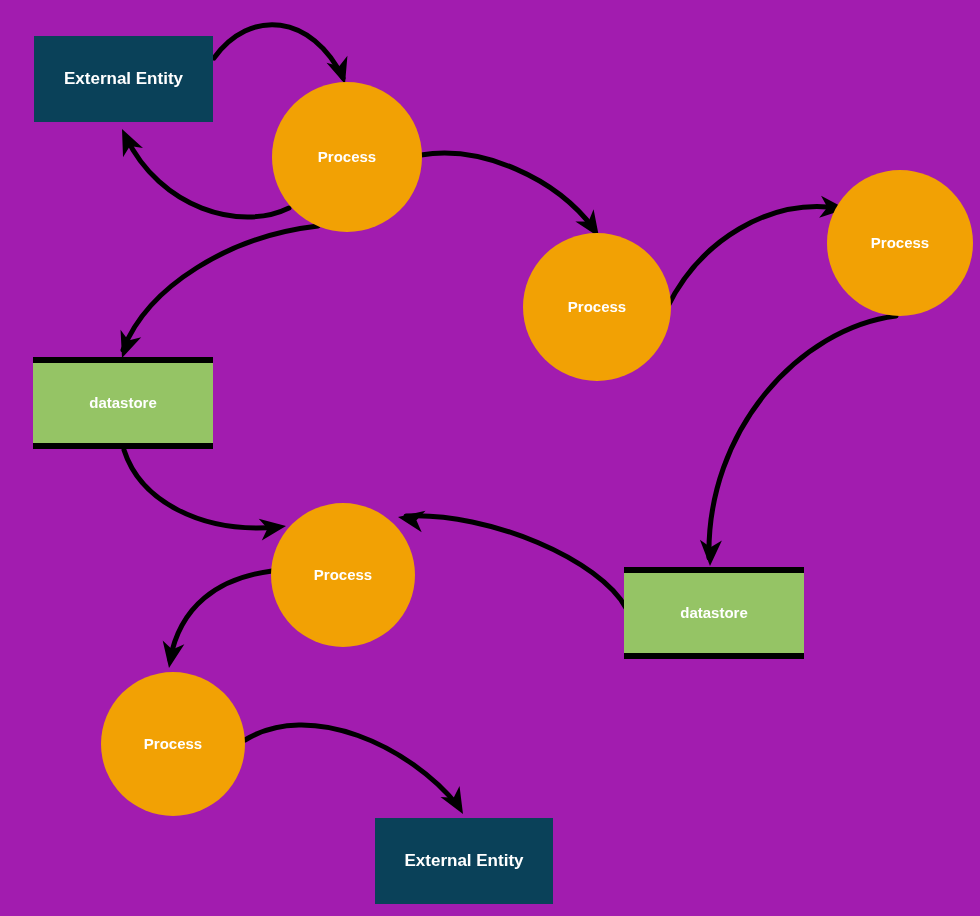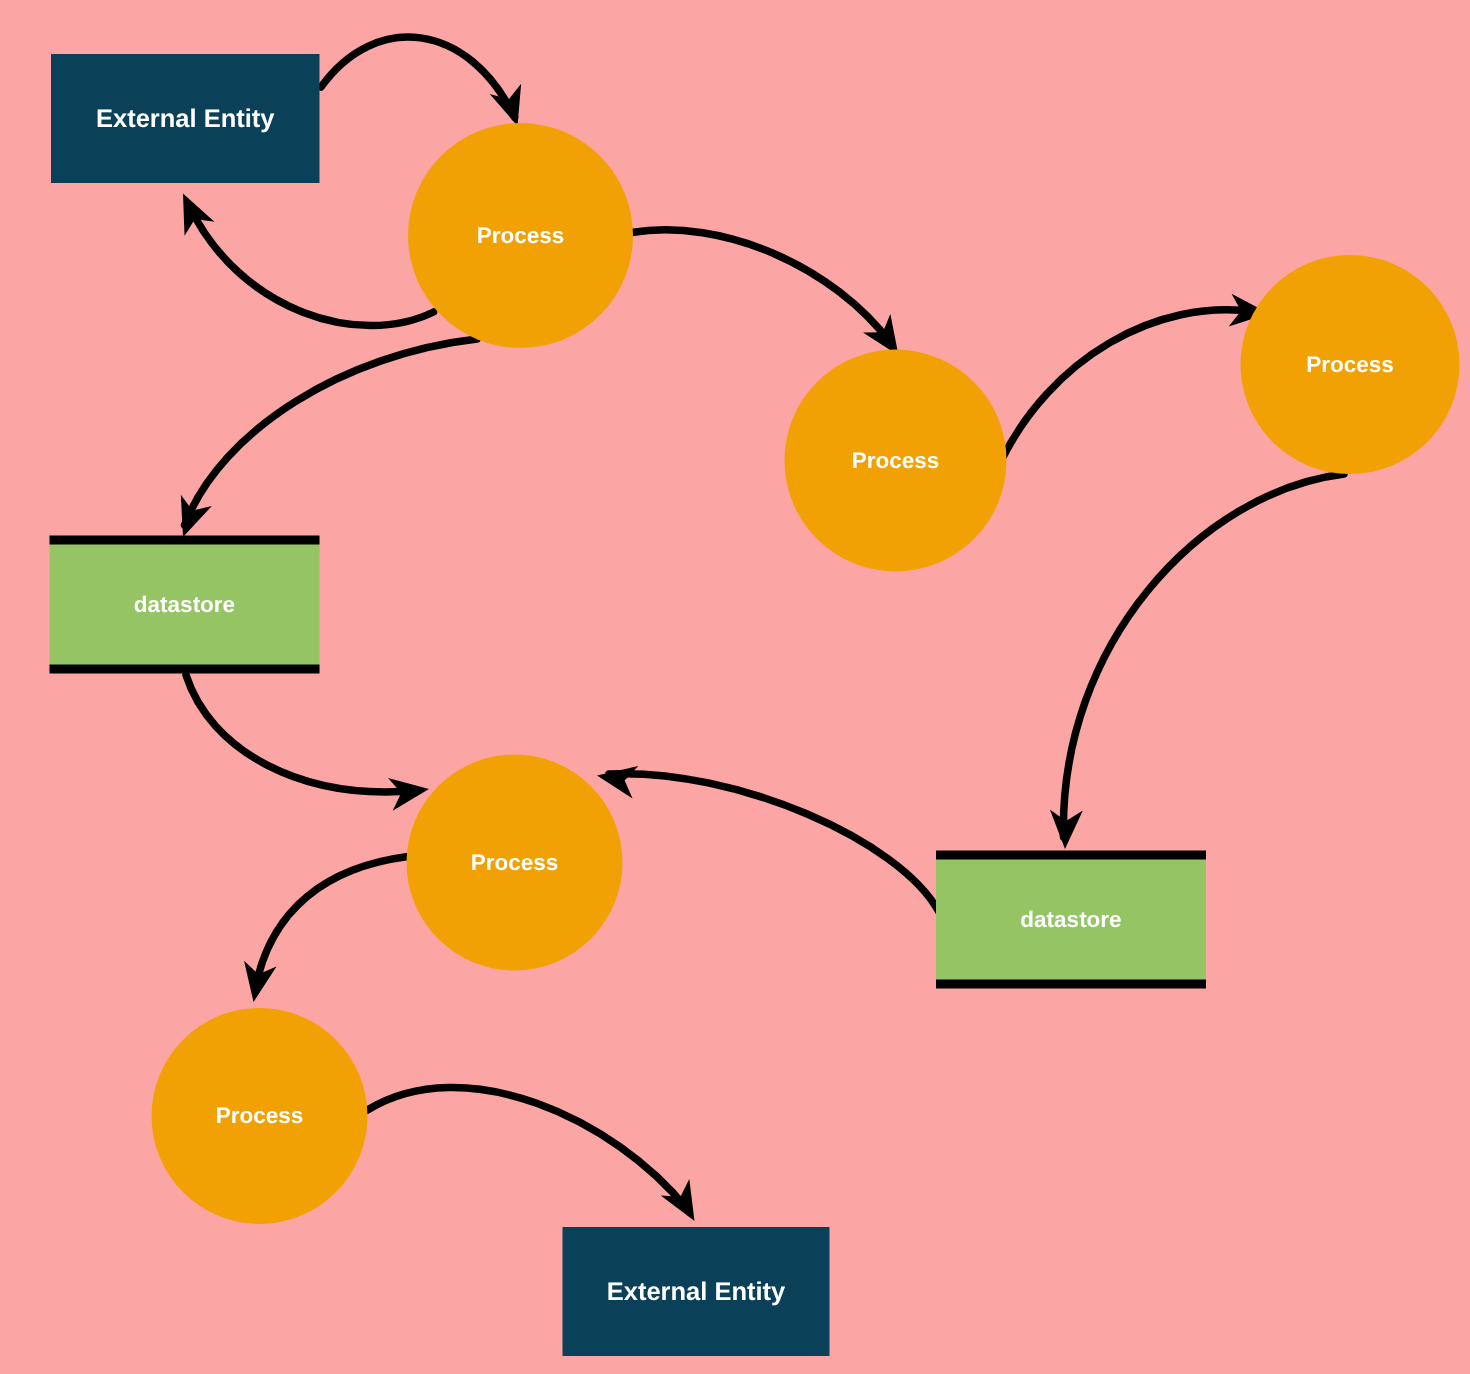--- a/index.html
+++ b/index.html
@@ -7,21 +7,21 @@
     padding: 0;
     background: #ffffff;
   }
   body {
     font-family: "Liberation Sans", sans-serif;
   }
   #diagram-canvas {
     position: relative;
     width: 980px;
     height: 916px;
-    background: #fca5a5;
+    background: #a21caf;
     overflow: hidden;
     text-align: center;
   }
   #diagram-svg {
     position: absolute;
     left: 0;
     top: 0;
     width: 980px;
     height: 916px;
   }

